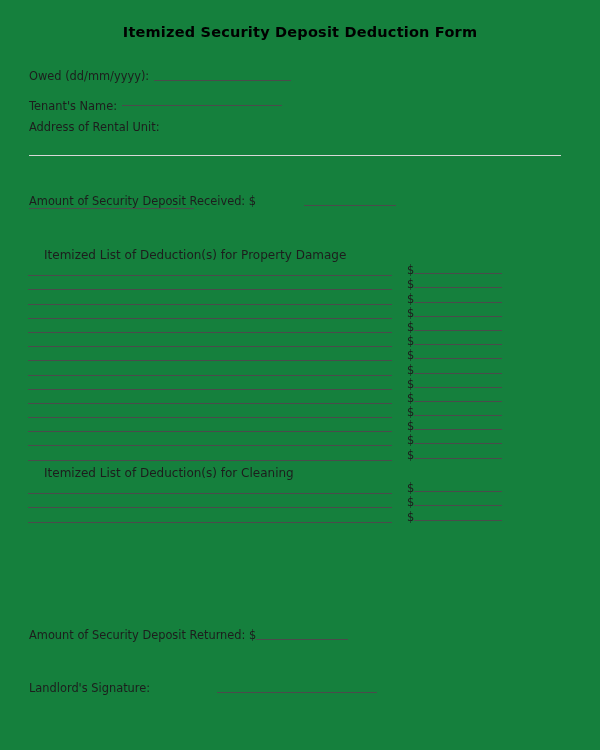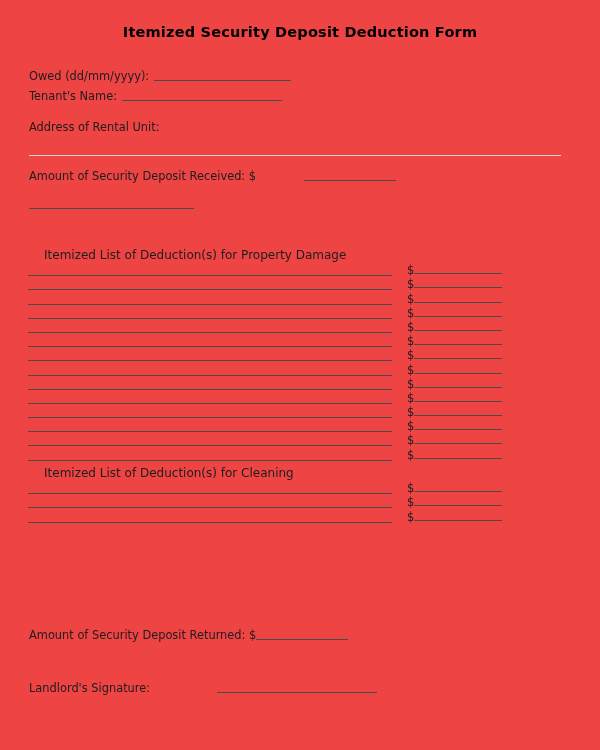--- a/index.html
+++ b/index.html
@@ -12,21 +12,21 @@
     height: 750px;
     font-family: "DejaVu Sans", sans-serif;
     color: #1a1a1a;
     position: relative;
     overflow: hidden;
   }
 
   .page {
     position: absolute;
     inset: 0;
-    background: #ef4444;
+    background: #15803d;
   }
 
   
   .doc-title {
     position: absolute;
     left: 0;
     top: 24px;
     width: 600px;
     text-align: center;
     font-size: 14.5px;
@@ -122,33 +122,33 @@
 <div class="page">
 
   <div class="doc-title">Itemized Security Deposit Deduction Form</div>
 
   <div class="field" style="top:69px;">
     <span class="label">Owed (dd/mm/yyyy):</span>
     <span class="gap"></span>
     <span class="rule" style="width:137px;"></span>
   </div>
 
-  <div class="field" style="top:89px;">
+  <div class="field" style="top:99px;align-items:center;">
     <span class="label">Tenant's Name:</span>
     <span class="gap"></span>
     <span class="rule" style="width:160px;"></span>
   </div>
 
   <div class="field" style="top:120px;">
     <span class="label">Address of Rental Unit:</span>
   </div>
 
   <div class="separator" style="top:155px;"></div>
 
-  <div class="field" style="top:169px;gap:48px;">
+  <div class="field" style="top:194px;gap:48px;">
     <span class="label">Amount of Security Deposit Received: $</span>
     <span class="rule" style="width:92px;"></span>
   </div>
 
   <div class="field" style="top:208px;">
     <span class="rule" style="width:165px;"></span>
   </div>
 
   <div class="section-heading" style="top:248px;">Itemized List of Deduction(s) for Property Damage</div>
 

